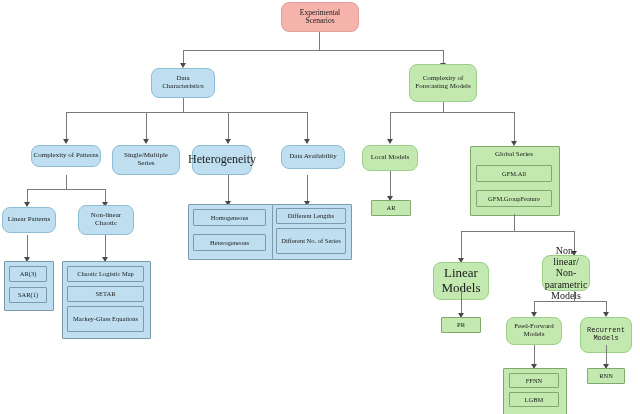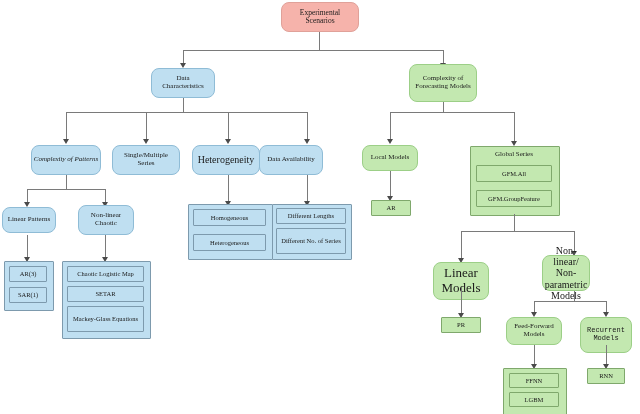--- a/index.html
+++ b/index.html
@@ -59,27 +59,27 @@
   <div class="ln lnv" style="left:307px;top:112px;height:28px;"></div>
   <div class="arrow" style="left:303.5px;top:139px;"></div>
 
   <div class="ln lnv" style="left:443px;top:102px;height:10px;"></div>
   <div class="ln lnh" style="left:390px;top:112px;width:124px;"></div>
   <div class="ln lnv" style="left:390px;top:112px;height:28px;"></div>
   <div class="arrow" style="left:386.5px;top:139px;"></div>
   <div class="ln lnv" style="left:514px;top:112px;height:30px;"></div>
   <div class="arrow" style="left:510.5px;top:141px;"></div>
 
-  <div class="node rounded blue" style="left:31px;top:145px;width:70px;height:30px;font-size:7px;padding:1px 0;font-style:italic;">Complexity of Patterns</div>
+  <div class="node rounded blue" style="left:31px;top:145px;width:70px;height:22px;font-size:7px;padding:1px 0;">Complexity of Patterns</div>
 
   <div class="node rounded blue" style="left:112px;top:145px;width:68px;height:30px;font-size:7px;padding:1px 3px;">Single/Multiple Series</div>
 
-  <div class="node rounded blue" style="left:192px;top:145px;width:68px;height:30px;font-size:10px;padding:6px 3px;">Heterogeneity</div>
+  <div class="node rounded blue" style="left:192px;top:145px;width:60px;height:30px;font-size:12px;padding:6px 3px;">Heterogeneity</div>
 
-  <div class="node rounded blue" style="left:259px;top:145px;width:64px;height:30px;font-size:7px;padding:9px 3px;">Data Availability</div>
+  <div class="node rounded blue" style="left:281px;top:145px;width:64px;height:24px;font-size:7px;padding:9px 3px;">Data Availability</div>
 
   <div class="ln lnv" style="left:66px;top:175px;height:14px;"></div>
   <div class="ln lnh" style="left:27px;top:189px;width:78px;"></div>
   <div class="ln lnv" style="left:27px;top:189px;height:14px;"></div>
   <div class="arrow" style="left:23.5px;top:202px;"></div>
   <div class="ln lnv" style="left:105px;top:189px;height:14px;"></div>
   <div class="arrow" style="left:101.5px;top:202px;"></div>
 
   <div class="ln lnv" style="left:228px;top:175px;height:27px;"></div>
   <div class="arrow" style="left:224.5px;top:201px;"></div>

